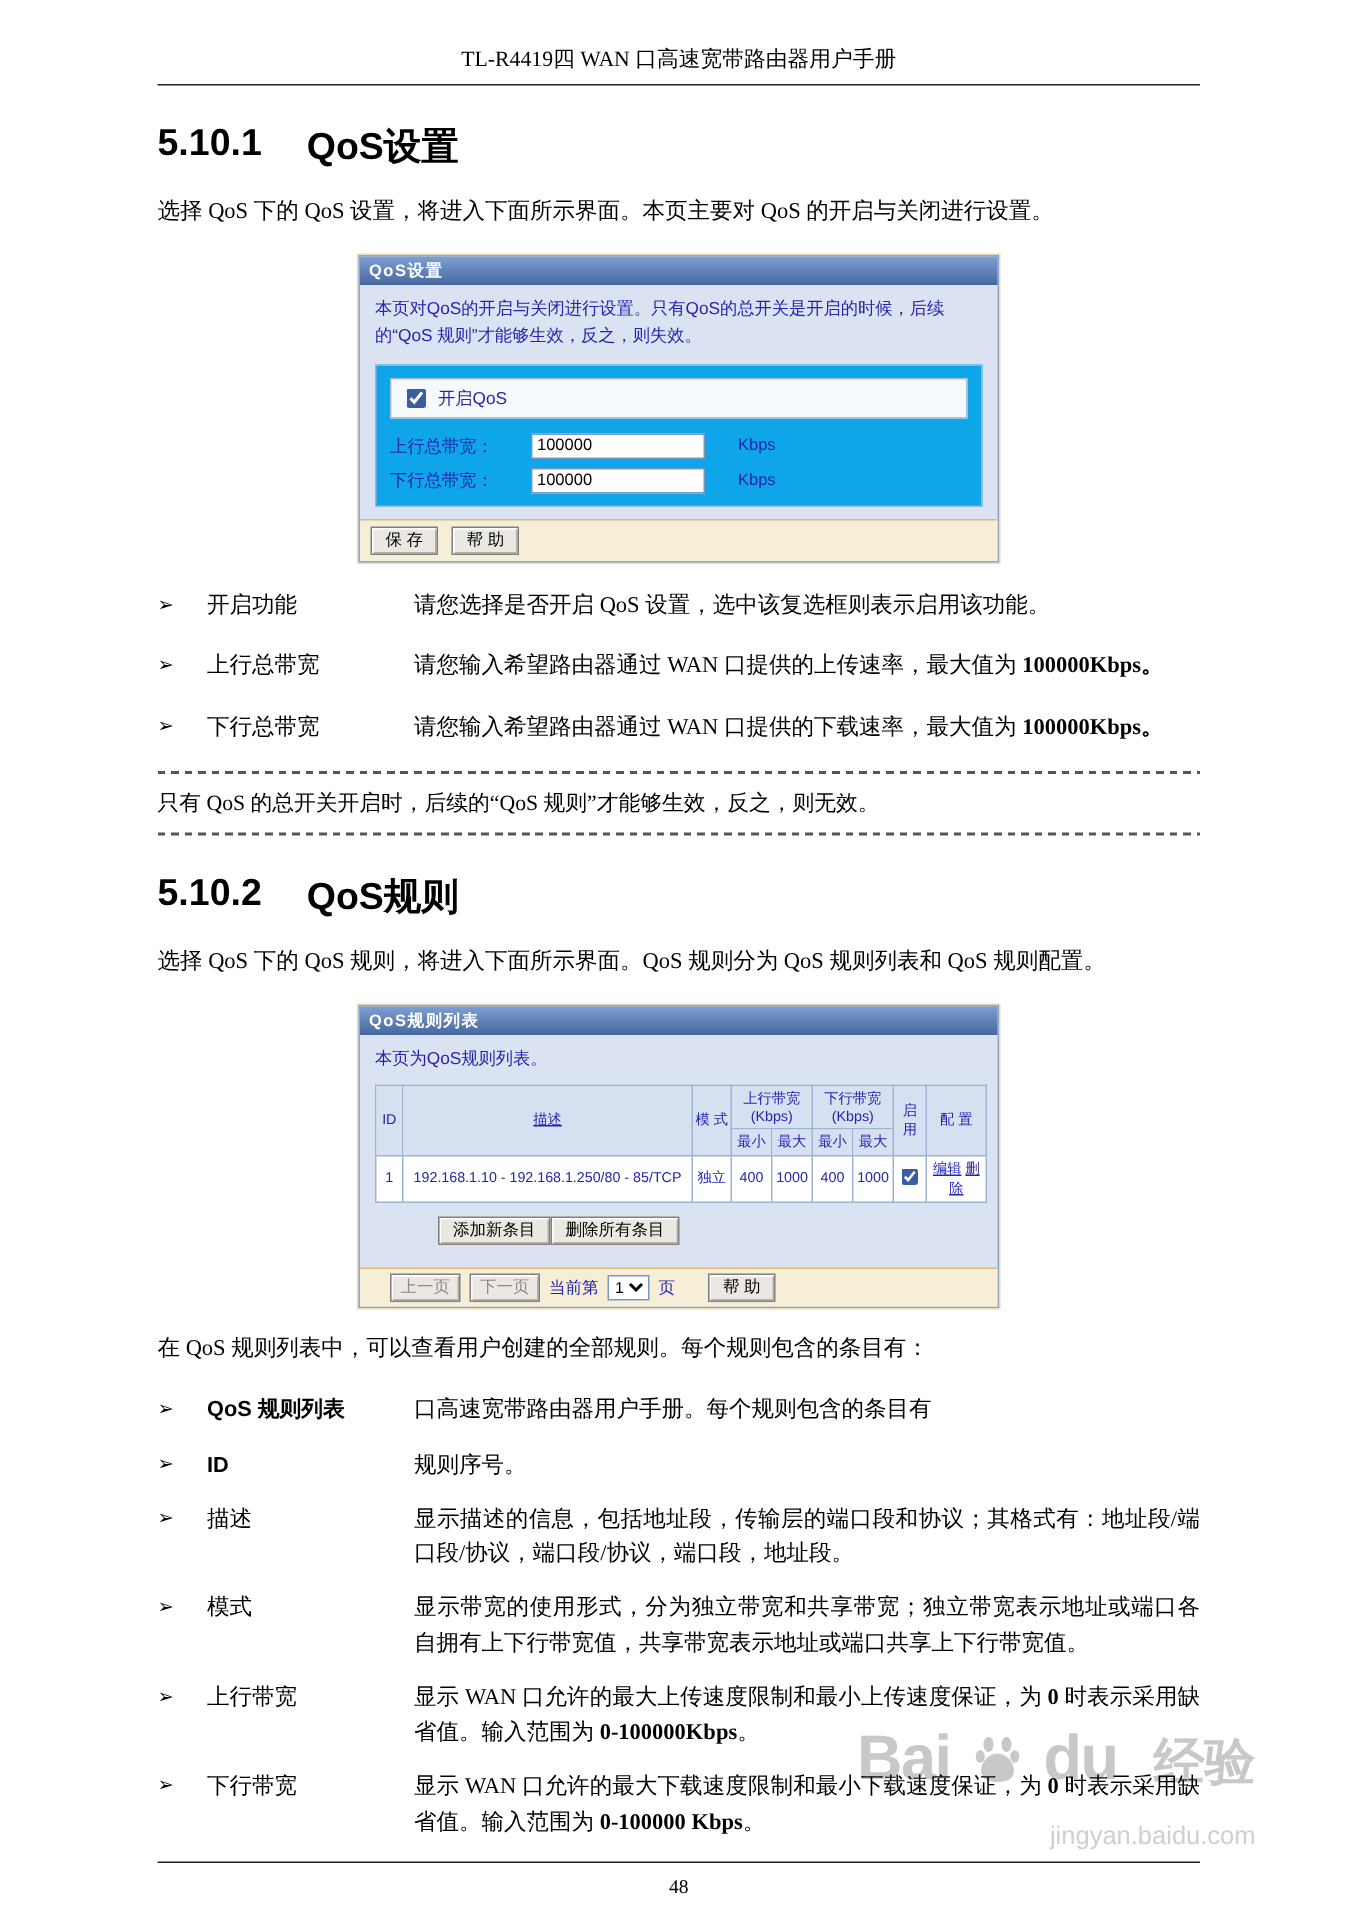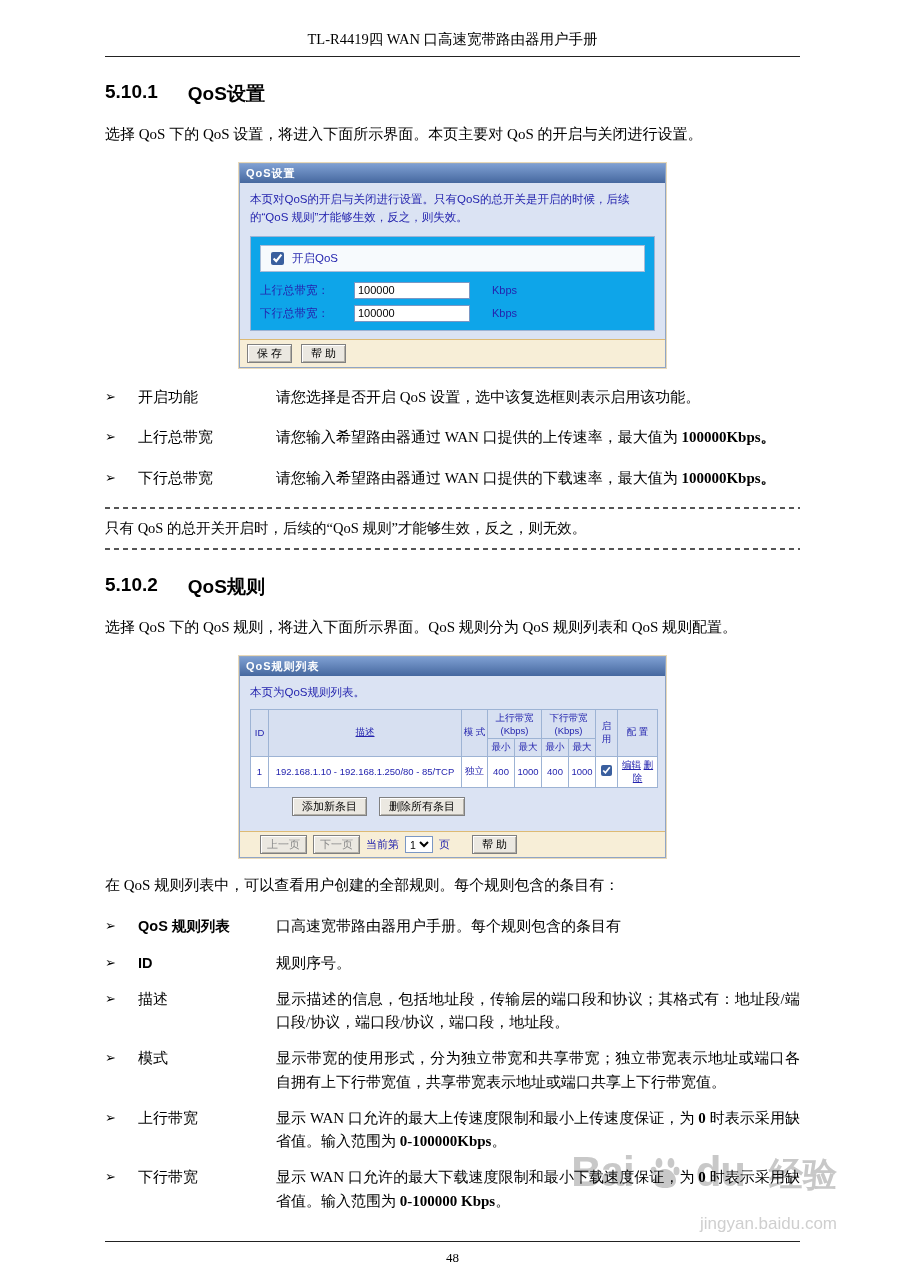--- a/index.html
+++ b/index.html
@@ -9,21 +9,21 @@
 
   
   .doc-header{padding-top:30px;}
   .doc-header-inner{text-align:center;font-size:14.5px;padding-bottom:7px;border-bottom:1px solid #222;}
   .doc-footer{position:absolute;z-index:3;left:105px;right:105px;bottom:14px;}
   .doc-footer-line{border-top:1px solid #222;}
   .doc-page-num{text-align:center;font-size:13px;margin-top:8px;}
 
   
   .section-heading{display:flex;gap:30px;margin:24px 0 0;font-family:"Liberation Sans","DejaVu Sans",sans-serif;
-                   font-weight:bold;font-size:19px;}
+                   font-weight:bold;font-size:25px;}
   .para{font-size:15px;line-height:1.6;margin-top:15px;text-align:justify;}
 
   
   .bullets{margin-top:18px;}
   .bullet{display:flex;font-size:15px;line-height:1.55;margin-bottom:17px;}
   .bullets-tight .bullet{margin-bottom:13px;}
   .bullet .marker{flex:0 0 33px;font-family:"DejaVu Sans",sans-serif;font-size:13px;padding-top:1px;}
   .bullet .term{flex:0 0 138px;}
   .bullet .term.term-bold{font-weight:bold;font-family:"Liberation Sans","DejaVu Sans",sans-serif;font-size:14.5px;}
   .bullet .desc{flex:1;text-align:justify;}
@@ -65,21 +65,21 @@
   select.pg-select{font-size:10.5px;height:17px;border:1px solid #7a97c4;background:#fff;}
 
   table.rules{border-collapse:collapse;table-layout:fixed;width:100%;margin-top:7px;background:#fff;}
   .rules th,.rules td{border:1px solid #9db3d4;font-size:9.5px;color:#2424ae;text-align:center;
                       padding:2px 1px;font-weight:normal;overflow:hidden;}
   .rules th{background:#d7e0f1;}
   .rules th.u{text-decoration:underline;}
   .cell-desc{font-size:8px;white-space:nowrap;}
   .rules input[type=checkbox]{width:11px;height:11px;margin:0;}
   .link{color:#2424ae;text-decoration:underline;cursor:pointer;font-size:9.5px;}
-  .d2-buttons{display:flex;gap:12px;margin:9px 0 7px 42px;}
+  .d2-buttons{display:flex;margin:9px 0 7px 42px;}
 
   input[type=checkbox]{accent-color:#3a5f9e;}
 
   
   .watermark{position:absolute;z-index:1;right:68px;bottom:46px;color:#c8c8c8;text-align:right;pointer-events:none;}
   .wm-row{display:flex;align-items:baseline;justify-content:flex-end;gap:16px;
           font-family:"Liberation Sans","DejaVu Sans",sans-serif;font-weight:bold;}
   .wm-latin{font-size:42px;letter-spacing:-1px;}
   .wm-badge{font-size:34px;margin-left:8px;}
   .wm-url{font-size:17px;font-weight:normal;color:#cfcfcf;margin-top:16px;

